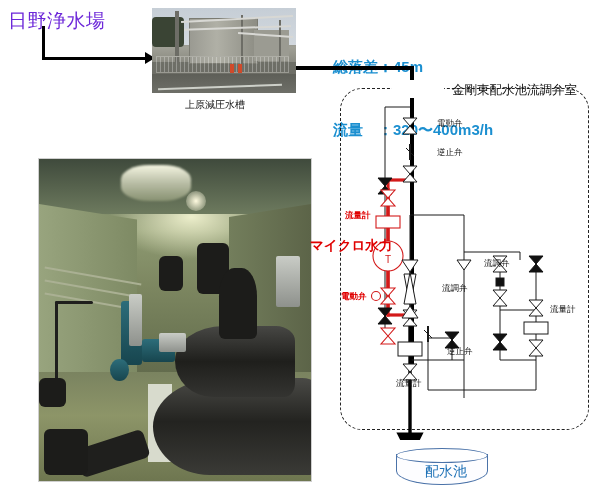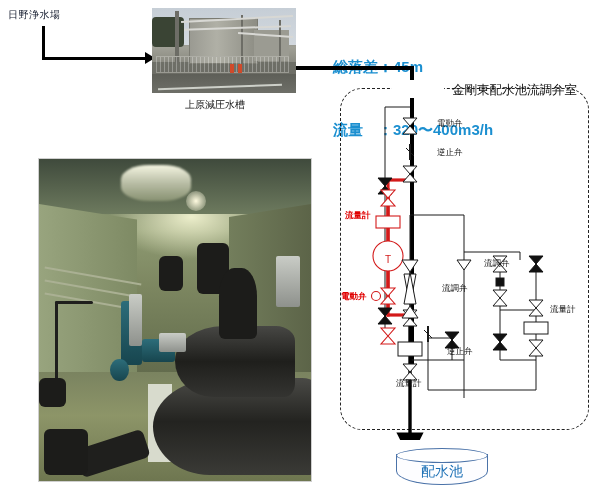--- a/index.html
+++ b/index.html
@@ -8,21 +8,21 @@
     background:#ffffff;
     font-family:"Liberation Sans","DejaVu Sans",sans-serif;
     position:relative;
     overflow:hidden;
   }
   .abs{position:absolute;}
 
   
   .lbl-plant{
     left:8px;top:8px;
-    font-size:10px;color:#0f172a;letter-spacing:.5px;white-space:nowrap;
+    font-size:19px;color:#6d28d9;letter-spacing:.5px;white-space:nowrap;
   }
   .lbl-tank{
     left:185px;top:98px;
     font-size:10px;color:#111;white-space:nowrap;
   }
   .spec-block{
     left:333px;top:14px;
     font-size:15px;font-weight:bold;color:#1b8fd0;
     line-height:21px;white-space:pre;
   }
@@ -116,21 +116,21 @@
   .room{
     left:340px;top:88px;width:247px;height:340px;
     border:1.5px dashed #222;border-radius:22px;
     background:transparent;
   }
   .room-gap{
     left:392px;top:80px;width:52px;height:18px;background:#fff;
   }
 
   .pool{
-    left:396px;top:448px;width:92px;height:38px;
+    left:396px;top:448px;width:92px;height:38px;padding-left:8px;
   }
   .pool .body{
     position:absolute;left:0;top:6px;width:90px;height:30px;
     border:1px solid #4a72a8;border-top:none;border-radius:0 0 45px 45px/0 0 14px 14px;
     background:#fdfdff;
   }
   .pool .top{
     position:absolute;left:0;top:0;width:90px;height:13px;
     border:1px solid #4a72a8;border-radius:50%;background:#fff;
   }
@@ -333,19 +333,20 @@
 <div class="abs tag" style="left:437px;top:147px;">逆止弁</div>
 <div class="abs tag tag-red" style="left:345px;top:210px;">流量計</div>
 <div class="abs tag tag-red" style="left:341px;top:291px;">電動弁</div>
 <div class="abs tag" style="left:442px;top:283px;">流調弁</div>
 <div class="abs tag" style="left:484px;top:258px;">流調弁</div>
 <div class="abs tag" style="left:550px;top:304px;">流量計</div>
 <div class="abs tag" style="left:396px;top:378px;">流量計</div>
 <div class="abs tag" style="left:447px;top:346px;">逆止弁</div>
 
 <div class="abs lbl-micro">
+  <div>マイクロ水力</div>
 </div>
 
 <div class="abs pool">
   <div class="body"></div>
   <div class="top"></div>
   <div class="abs lbl-pool" style="top:15px;">配水池</div>
 </div>
 
 </body></html>

